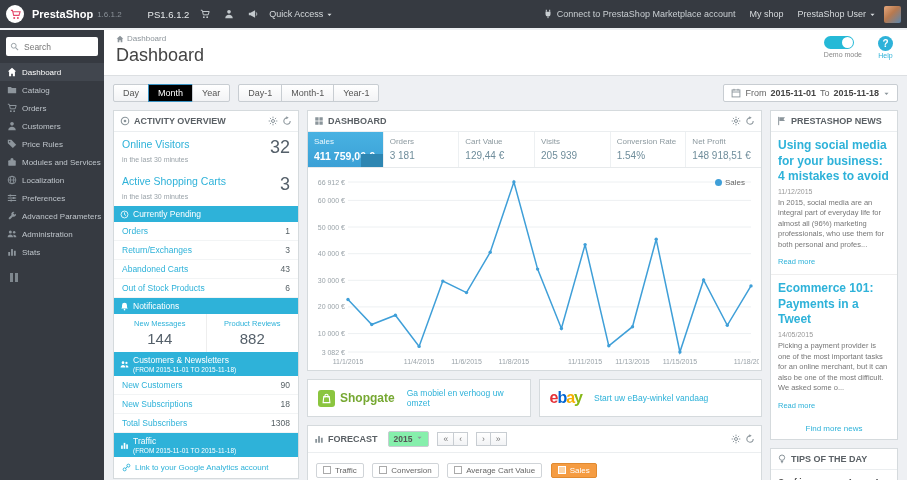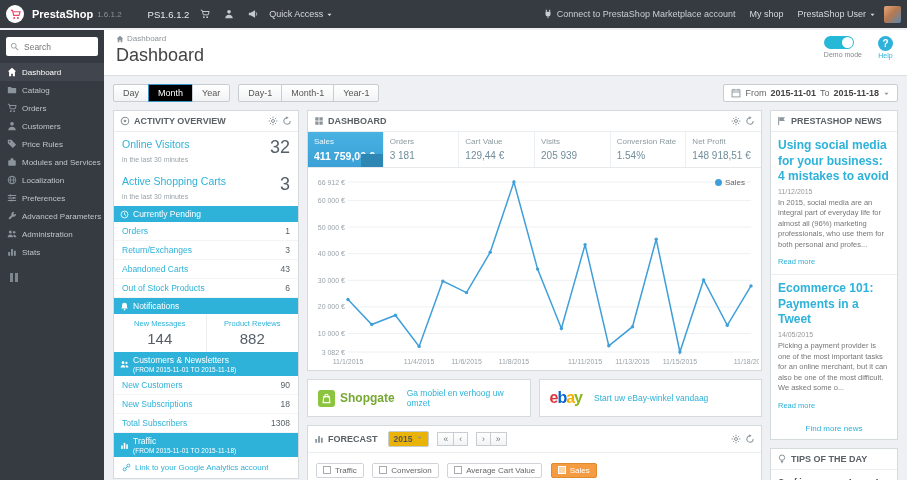--- a/index.html
+++ b/index.html
@@ -108,21 +108,21 @@
   .promo{flex:1;background:#fff;border:1px solid #d5dadd;height:38px;display:flex;align-items:center;gap:12px;padding:0 10px;box-sizing:border-box}
   .promo-link{font-size:8.5px;color:#2eb2d9;cursor:pointer}
   .sg{display:flex;align-items:center;gap:5px}
   .sgbox{width:17px;height:17px;background:#8bc53f;border-radius:3px;display:flex;align-items:center;justify-content:center;color:#fff}
   .sgbox .ic{width:11px;height:11px}
   .sgt{font-size:12px;font-weight:bold;color:#76a832}
   .ebay{font-size:16px;font-weight:bold;letter-spacing:-1px}
   .eb-e{color:#e53238}.eb-b{color:#0064d2}.eb-a{color:#f5af02}.eb-y{color:#86b817}
 
   
-  .sel{border:1px solid #c8cdd2;background:#eab308;font-size:8.5px;color:#555;padding:2px 5px;display:flex;gap:4px;align-items:flex-start;border-radius:2px;cursor:pointer;margin-left:6px}
+  .sel{border:1px solid #c8cdd2;background:#86efac;font-size:8.5px;color:#555;padding:2px 5px;display:flex;gap:4px;align-items:flex-start;border-radius:2px;cursor:pointer;margin-left:6px}
   .nbtn{border:1px solid #c8cdd2;background:linear-gradient(#fff,#f2f3f5);font-size:8.5px;color:#777;padding:1px 5px;cursor:pointer;margin-left:-1px;font-family:"Liberation Sans",sans-serif}
   .navgrp{display:flex;margin-left:5px}
   .chips{padding:7px 8px}
   .chip{display:inline-flex;align-items:center;gap:4px;border:1px solid #d0d4d8;background:#fff;font-size:8px;color:#666;padding:2px 6px;margin-right:4px;border-radius:2px;cursor:pointer}
   .chip .sq{width:6px;height:6px;border:1px solid #aaa;background:#fff}
   .chip.active{background:#f59c42;border-color:#e08a30;color:#fff}
   .chip.active .sq{border-color:#fff;background:#fbd4a8}
 
   
   .news-item{padding:6px 7px;border-bottom:1px solid #eee}

